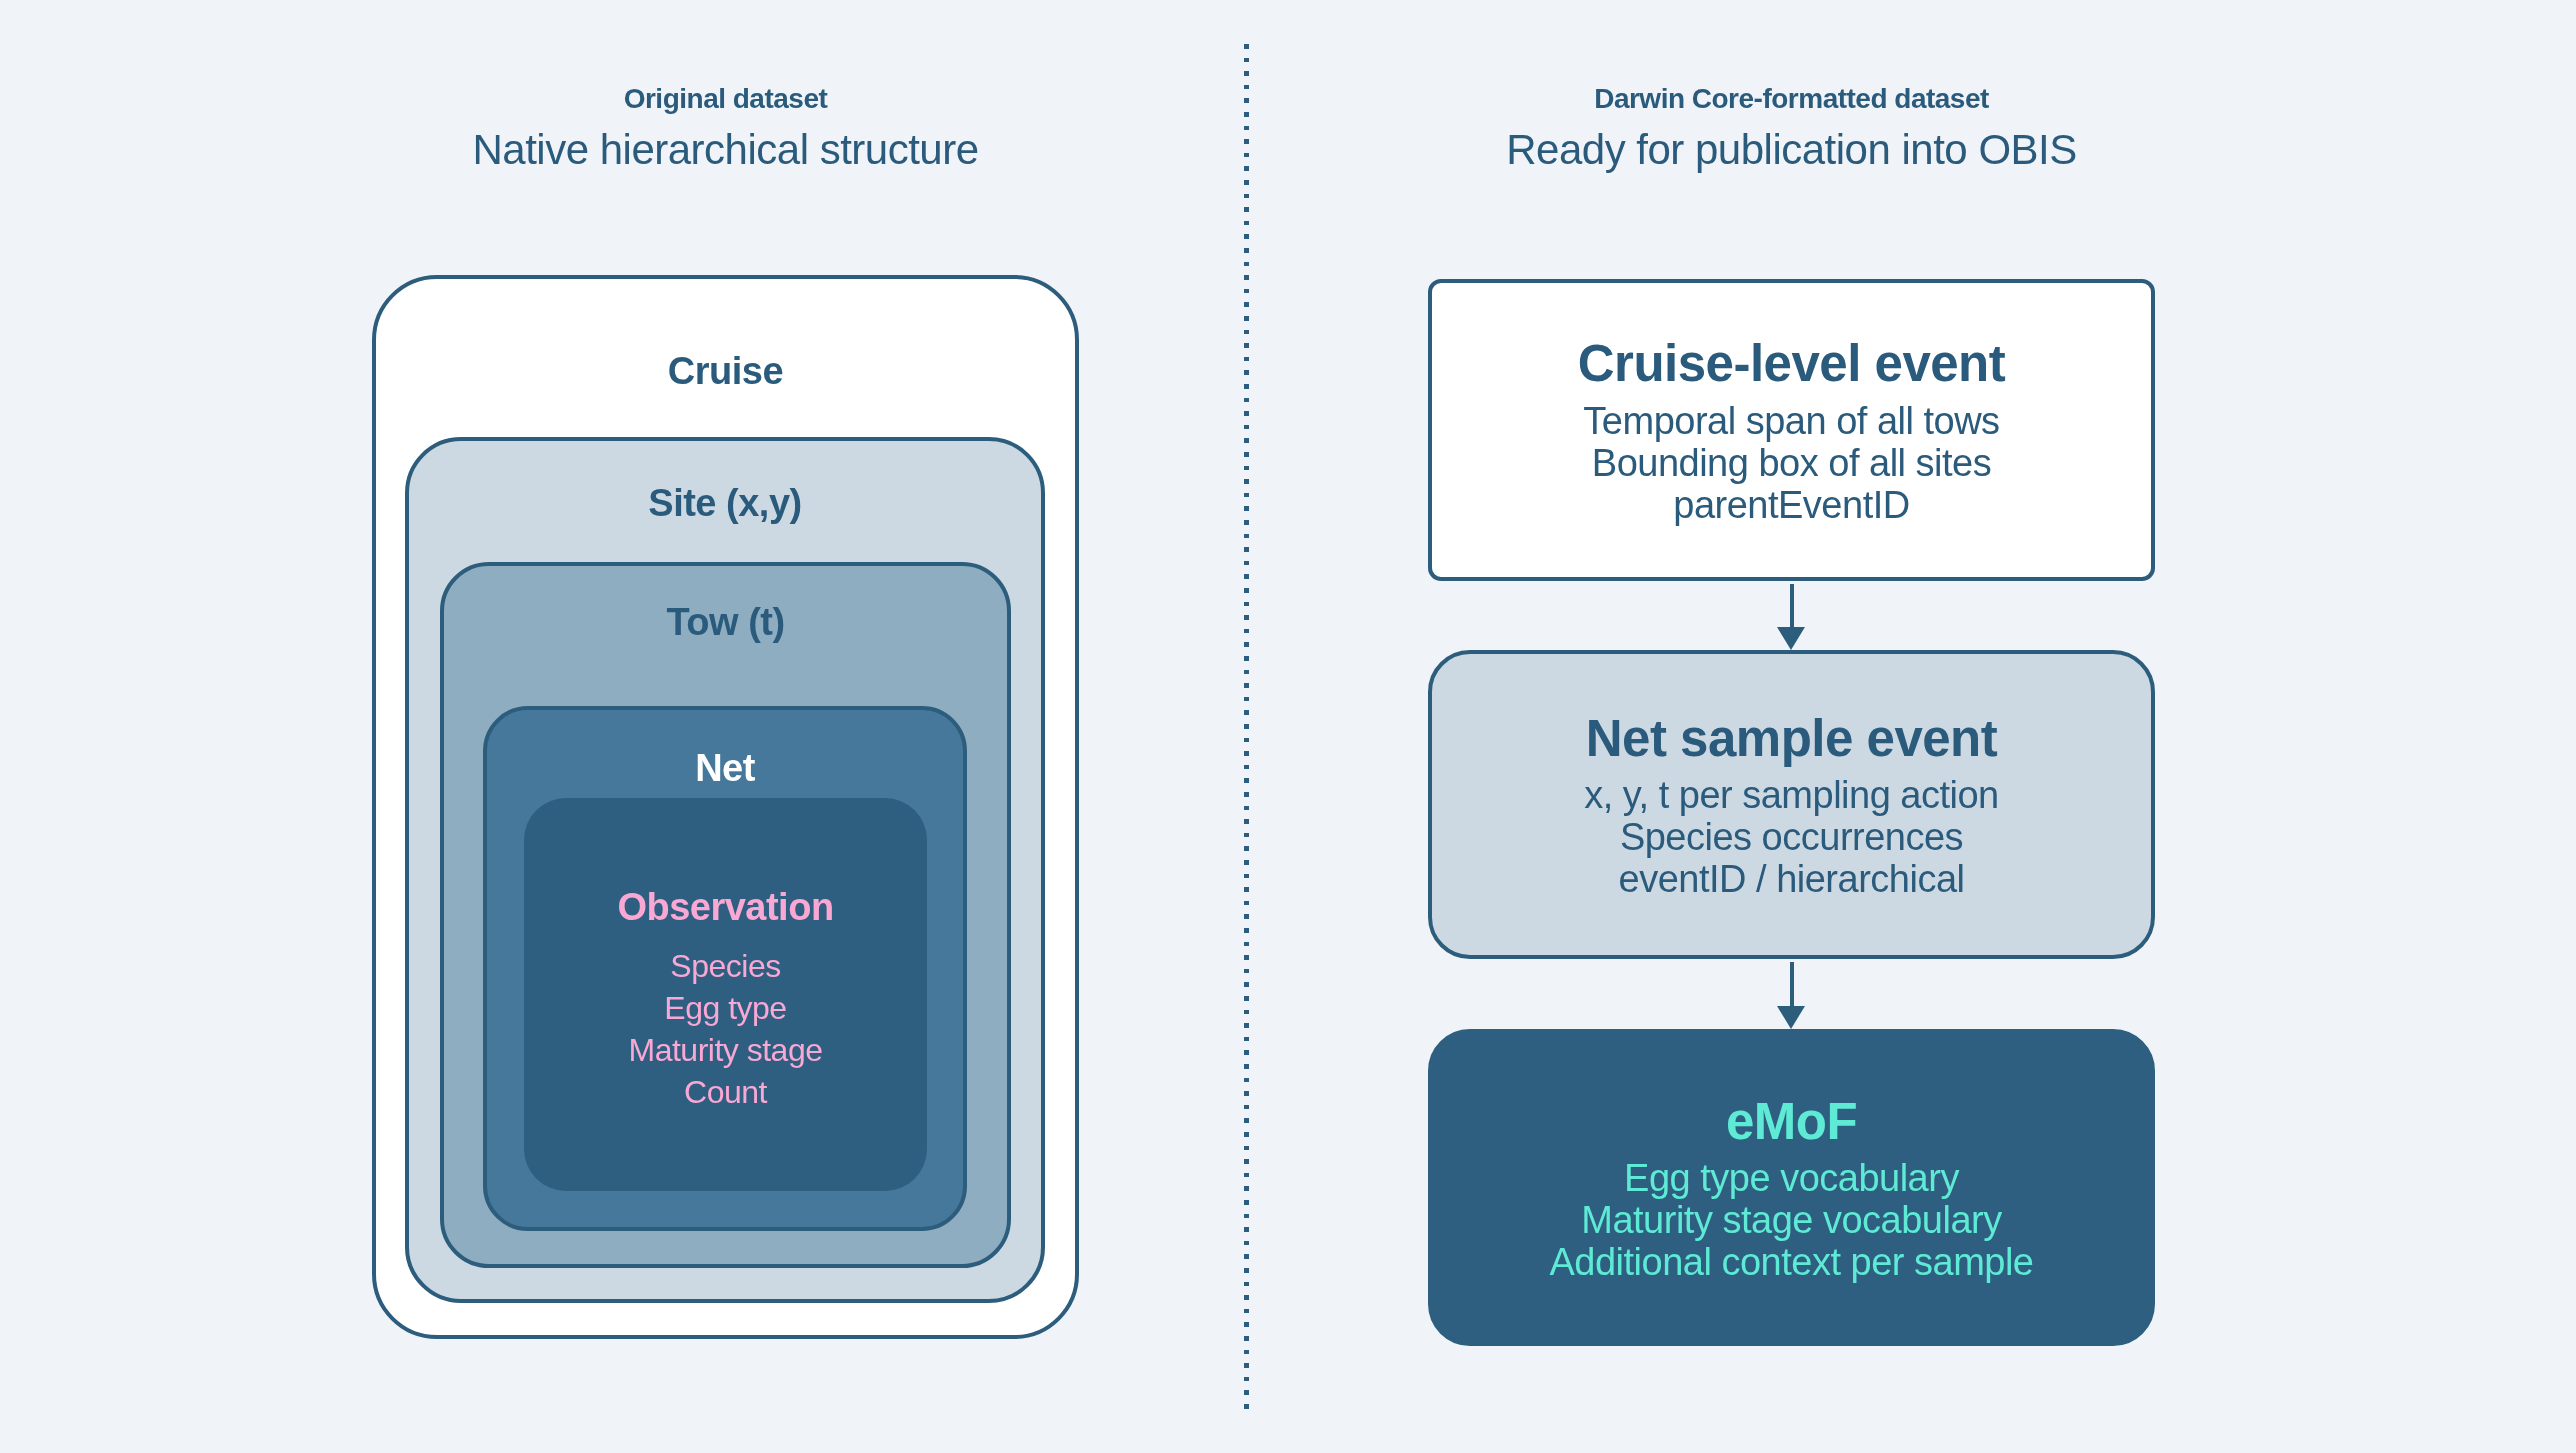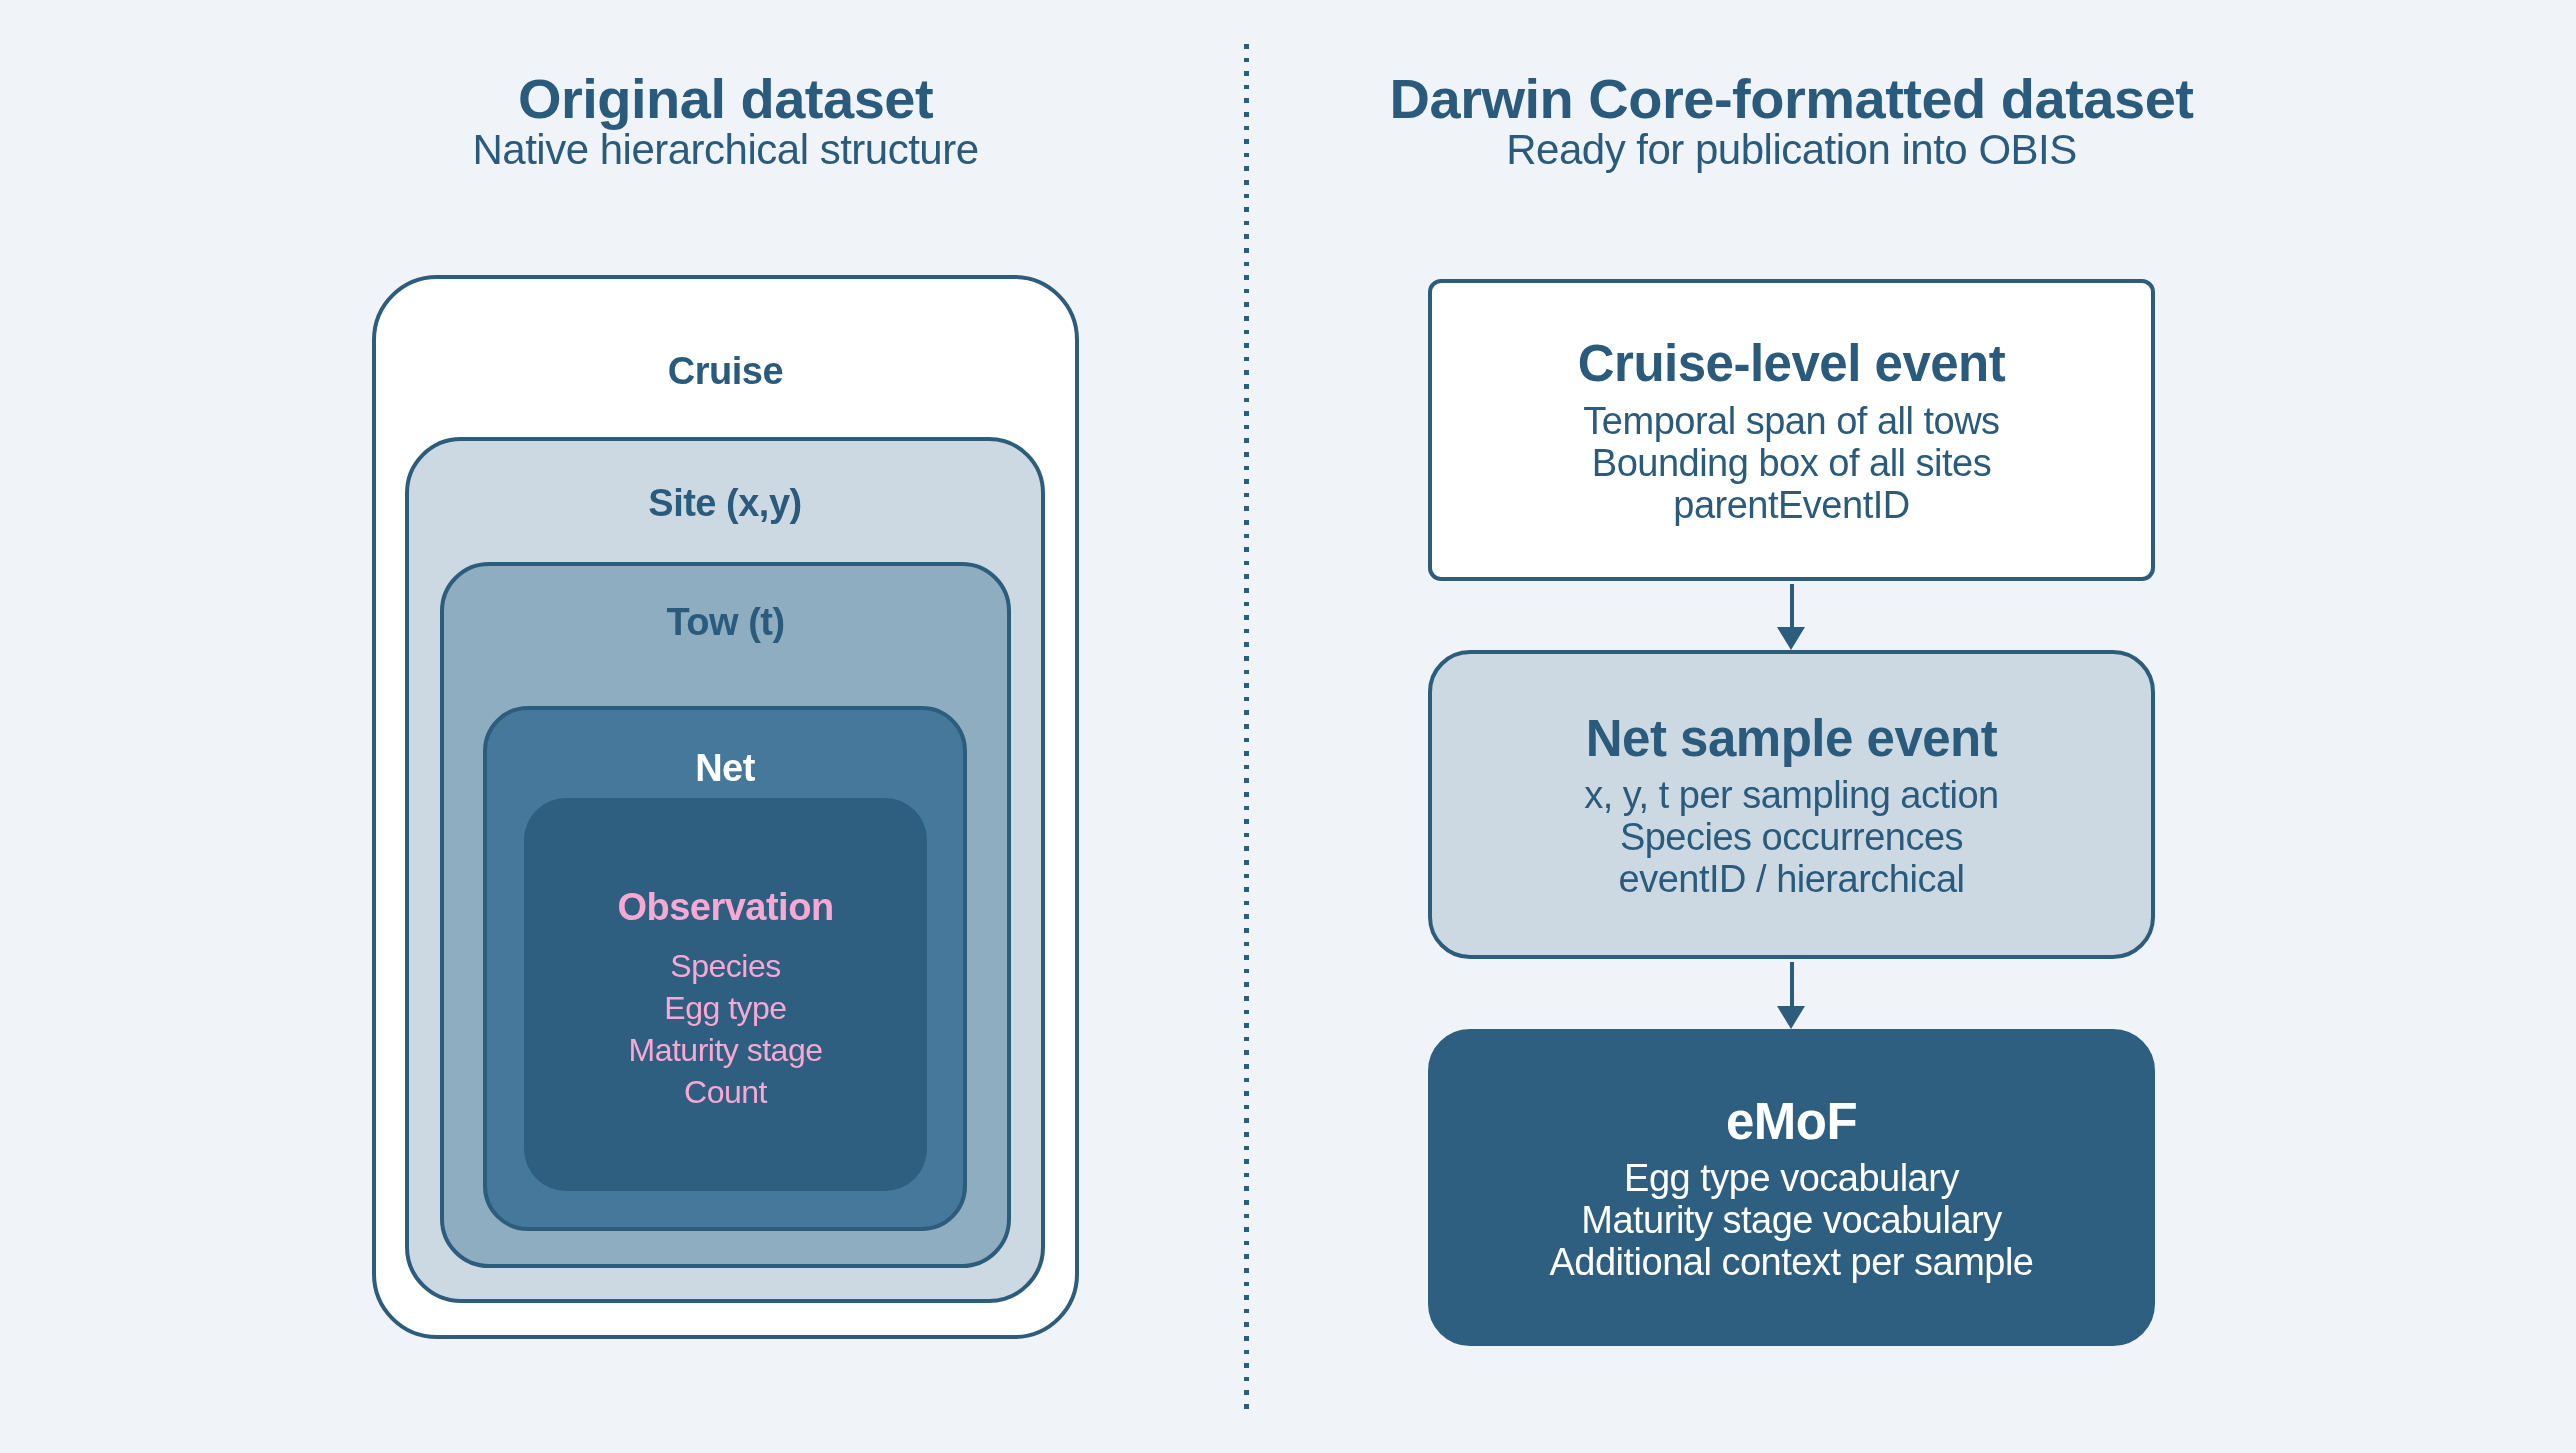--- a/index.html
+++ b/index.html
@@ -1,21 +1,21 @@
 <!DOCTYPE html>
 <html style="font-size:14.5px"><head>
 <meta charset="utf-8">
 <style>
   html,body{margin:0;padding:0;}
   body{background:#f0f4f8;font-family:"Liberation Sans","DejaVu Sans",sans-serif;}
   #page{position:relative;width:2576px;height:1453px;background:#f0f4f8;overflow:hidden;color:#2b5b7c;}
 
   
   .section-title{position:absolute;top:73px;width:907px;text-align:center;letter-spacing:-0.5px;}
-  .section-title .t1{font-size:56px;font-weight:bold;line-height:51px;}
+  .section-title .t1{font-size:28px;font-weight:bold;line-height:51px;}
   .section-title .t2{font-size:42px;font-weight:400;line-height:51px;}
   #left-title{left:272px;}
   #right-title{left:1338px;}
 
   
   #divider{position:absolute;left:1244px;top:44px;width:4.5px;height:1370px;
     background-image:repeating-linear-gradient(to bottom,#2d5d7c 0px,#2d5d7c 4.5px,transparent 4.5px,transparent 13.6px);}
 
   
   .nest{position:absolute;box-sizing:border-box;border:4.5px solid #2d5d7c;text-align:center;letter-spacing:-0.5px;}
@@ -27,21 +27,21 @@
   #box-observation{left:524px;top:798px;width:403px;height:393px;background:#2e5f80;border:none;border-radius:42px;padding-top:80px;color:#f9a8d4;}
   #box-observation .sub{margin-top:9px;font-size:32px;font-weight:400;line-height:42px;}
 
   
   .flow{position:absolute;left:1428px;width:727px;box-sizing:border-box;border:4.5px solid #2d5d7c;border-radius:42px;
     display:flex;flex-direction:column;justify-content:center;text-align:center;letter-spacing:-0.5px;}
   .flow .ttl{font-size:51px;font-weight:600;line-height:60px;}
   .flow .lines{margin-top:5.4px;font-size:38px;font-weight:400;line-height:42px;}
   #flow-cruise{top:279px;height:302px;background:#ffffff;border-radius:13px;}
   #flow-net{top:650px;height:309px;background:#ccd9e2;}
-  #flow-emof{top:1029px;height:317px;background:#2e5f80;border-color:#2e5f80;color:#ffffff;}
+  #flow-emof{top:1029px;height:317px;background:#2e5f80;border-color:#2e5f80;color:#5eead4;}
 
   
   .arrow{position:absolute;left:1777px;width:30px;}
   .arrow .shaft{position:absolute;left:12.7px;top:0;width:4.5px;background:#2d5d7c;}
   .arrow .head{position:absolute;left:0;width:0;height:0;
     border-left:14.5px solid transparent;border-right:14.5px solid transparent;border-top:23.6px solid #2d5d7c;}
   #arrow-1{top:584px;height:66px;}
   #arrow-1 .shaft{height:45px;}
   #arrow-1 .head{top:43px;}
   #arrow-2{top:962px;height:67px;}

